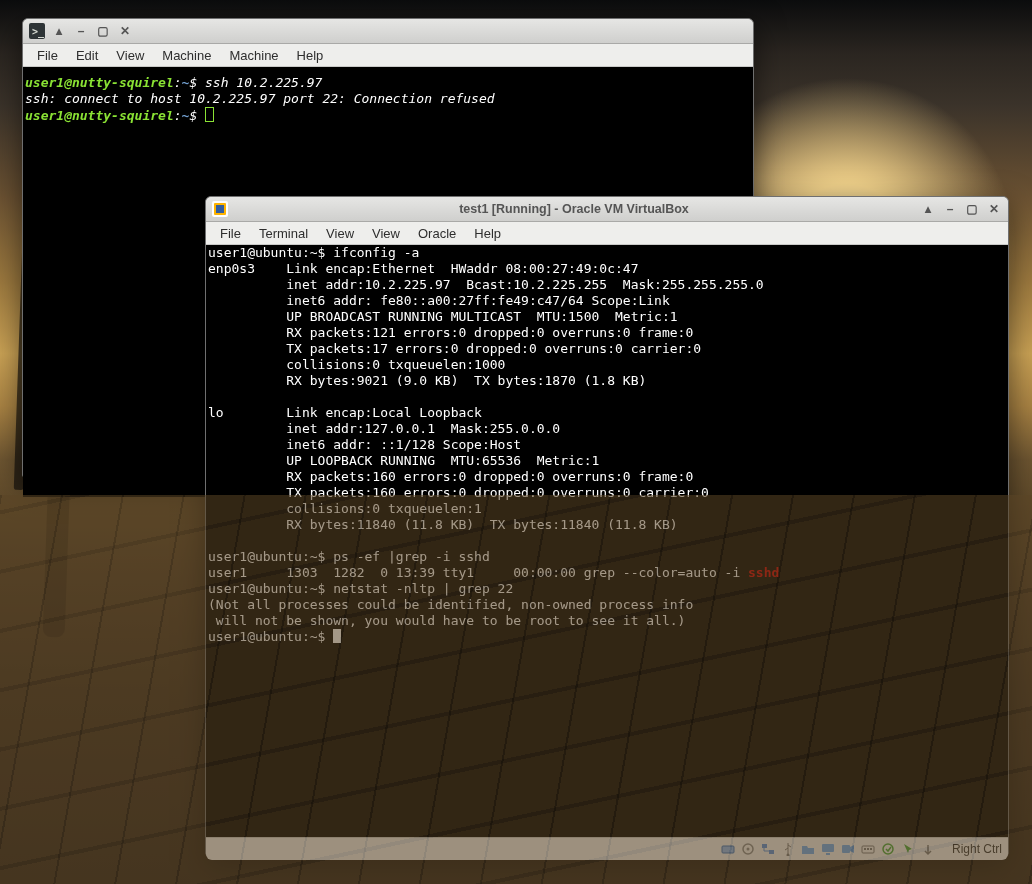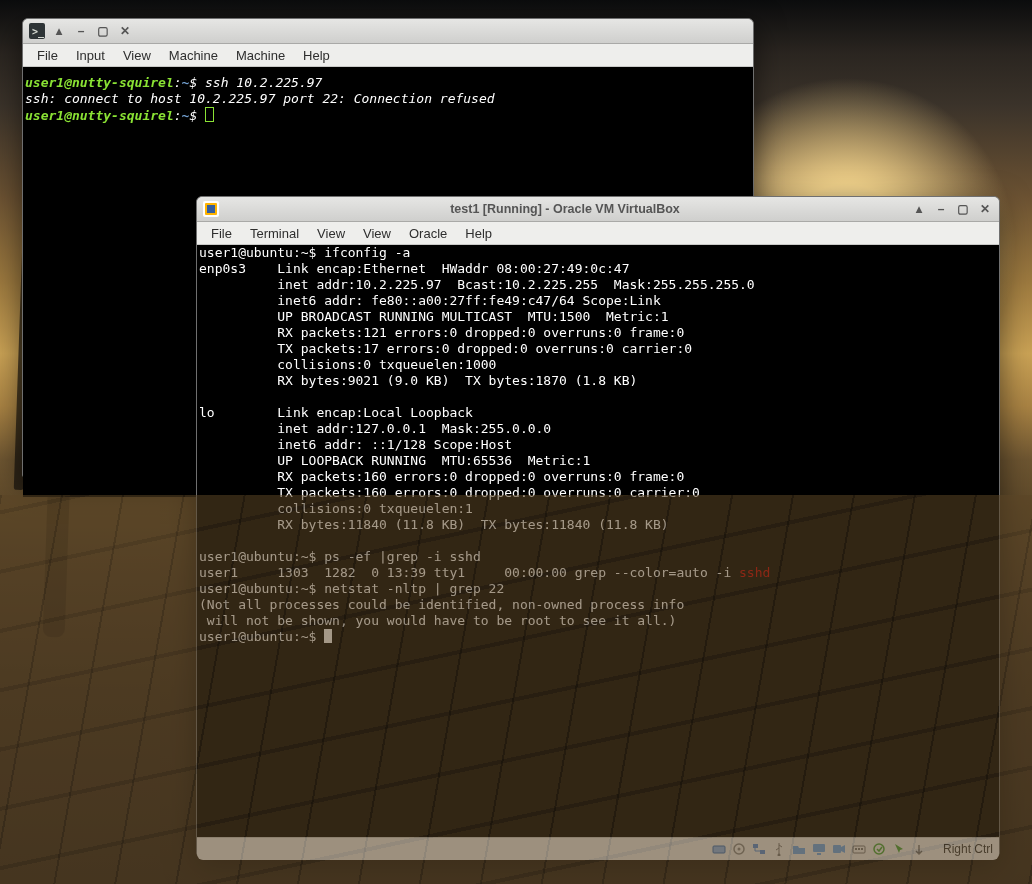--- a/index.html
+++ b/index.html
@@ -50,30 +50,30 @@
         color:#555;font-size:12px;cursor:pointer;}
   .menubar{height:22px;display:flex;align-items:center;gap:2px;padding:0 6px;
            background:#eeeeec;border-bottom:1px solid #c9c9c7;font-size:13px;color:#2e2e2e;}
   .menubar span{padding:1px 8px;border-radius:3px;cursor:default;}
 
   
   .term{background:#000;color:#fff;font-family:"DejaVu Sans Mono","Liberation Mono",monospace;
         font-size:13px;line-height:16px;white-space:pre;overflow:hidden;}
   .green{color:#8ae234;font-weight:bold;}
   .blue{color:#729fcf;font-weight:bold;}
-  .red{color:#cc0000;font-weight:normal;text-align:center;}
+  .red{color:#cc0000;font-weight:bold;text-align:center;}
   .cursor{display:inline-block;width:8px;height:14px;background:#fff;vertical-align:-2px;}
   .cursor.outline{background:transparent;border:1px solid #8ae234;width:7px;height:13px;}
 
   
   #hostwin{left:22px;top:18px;width:730px;height:460px;}
   #hostwin .term{height:calc(100% - 24px - 22px);padding:8px 2px;font-style:italic;}
 
   
-  #vboxwin{left:196px;top:196px;width:802px;height:660px;}
+  #vboxwin{left:205px;top:196px;width:802px;height:660px;}
   #vboxwin .term{height:calc(100% - 24px - 22px - 22px);padding:0 2px;}
   .statusbar{height:22px;background:#eeeeec;border-top:1px solid #c9c9c7;
              display:flex;align-items:center;justify-content:flex-end;gap:4px;padding:0 6px;
              border-radius:0 0 6px 6px;font-size:12px;color:#444;}
   .sicon{width:16px;height:16px;display:flex;align-items:center;justify-content:center;}
   .hostkey{margin-left:12px;color:#333;}
 
   
   svg{display:block;}
 </style>
@@ -90,21 +90,21 @@
             <text x="3" y="12" font-size="10" font-family="monospace" fill="#d3d7cf">&gt;_</text>
           </svg>
       </span>
       <span class="wbtn">▴</span>
       <span class="wbtn">–</span>
       <span class="wbtn">▢</span>
       <span class="wbtn">✕</span>
     </div>
     <div class="menubar">
       <span>File</span>
-      <span>Input</span>
+      <span>Edit</span>
       <span>View</span>
       <span>Machine</span>
       <span>Machine</span>
       <span>Help</span>
     </div>
     <div class="term" id="hostterm"><span class="green">user1@nutty-squirel</span>:<span class="blue">~</span>$ ssh 10.2.225.97
 ssh: connect to host 10.2.225.97 port 22: Connection refused
 <span class="green">user1@nutty-squirel</span>:<span class="blue">~</span>$ <span class="cursor outline"></span></div>
   </div>
 

